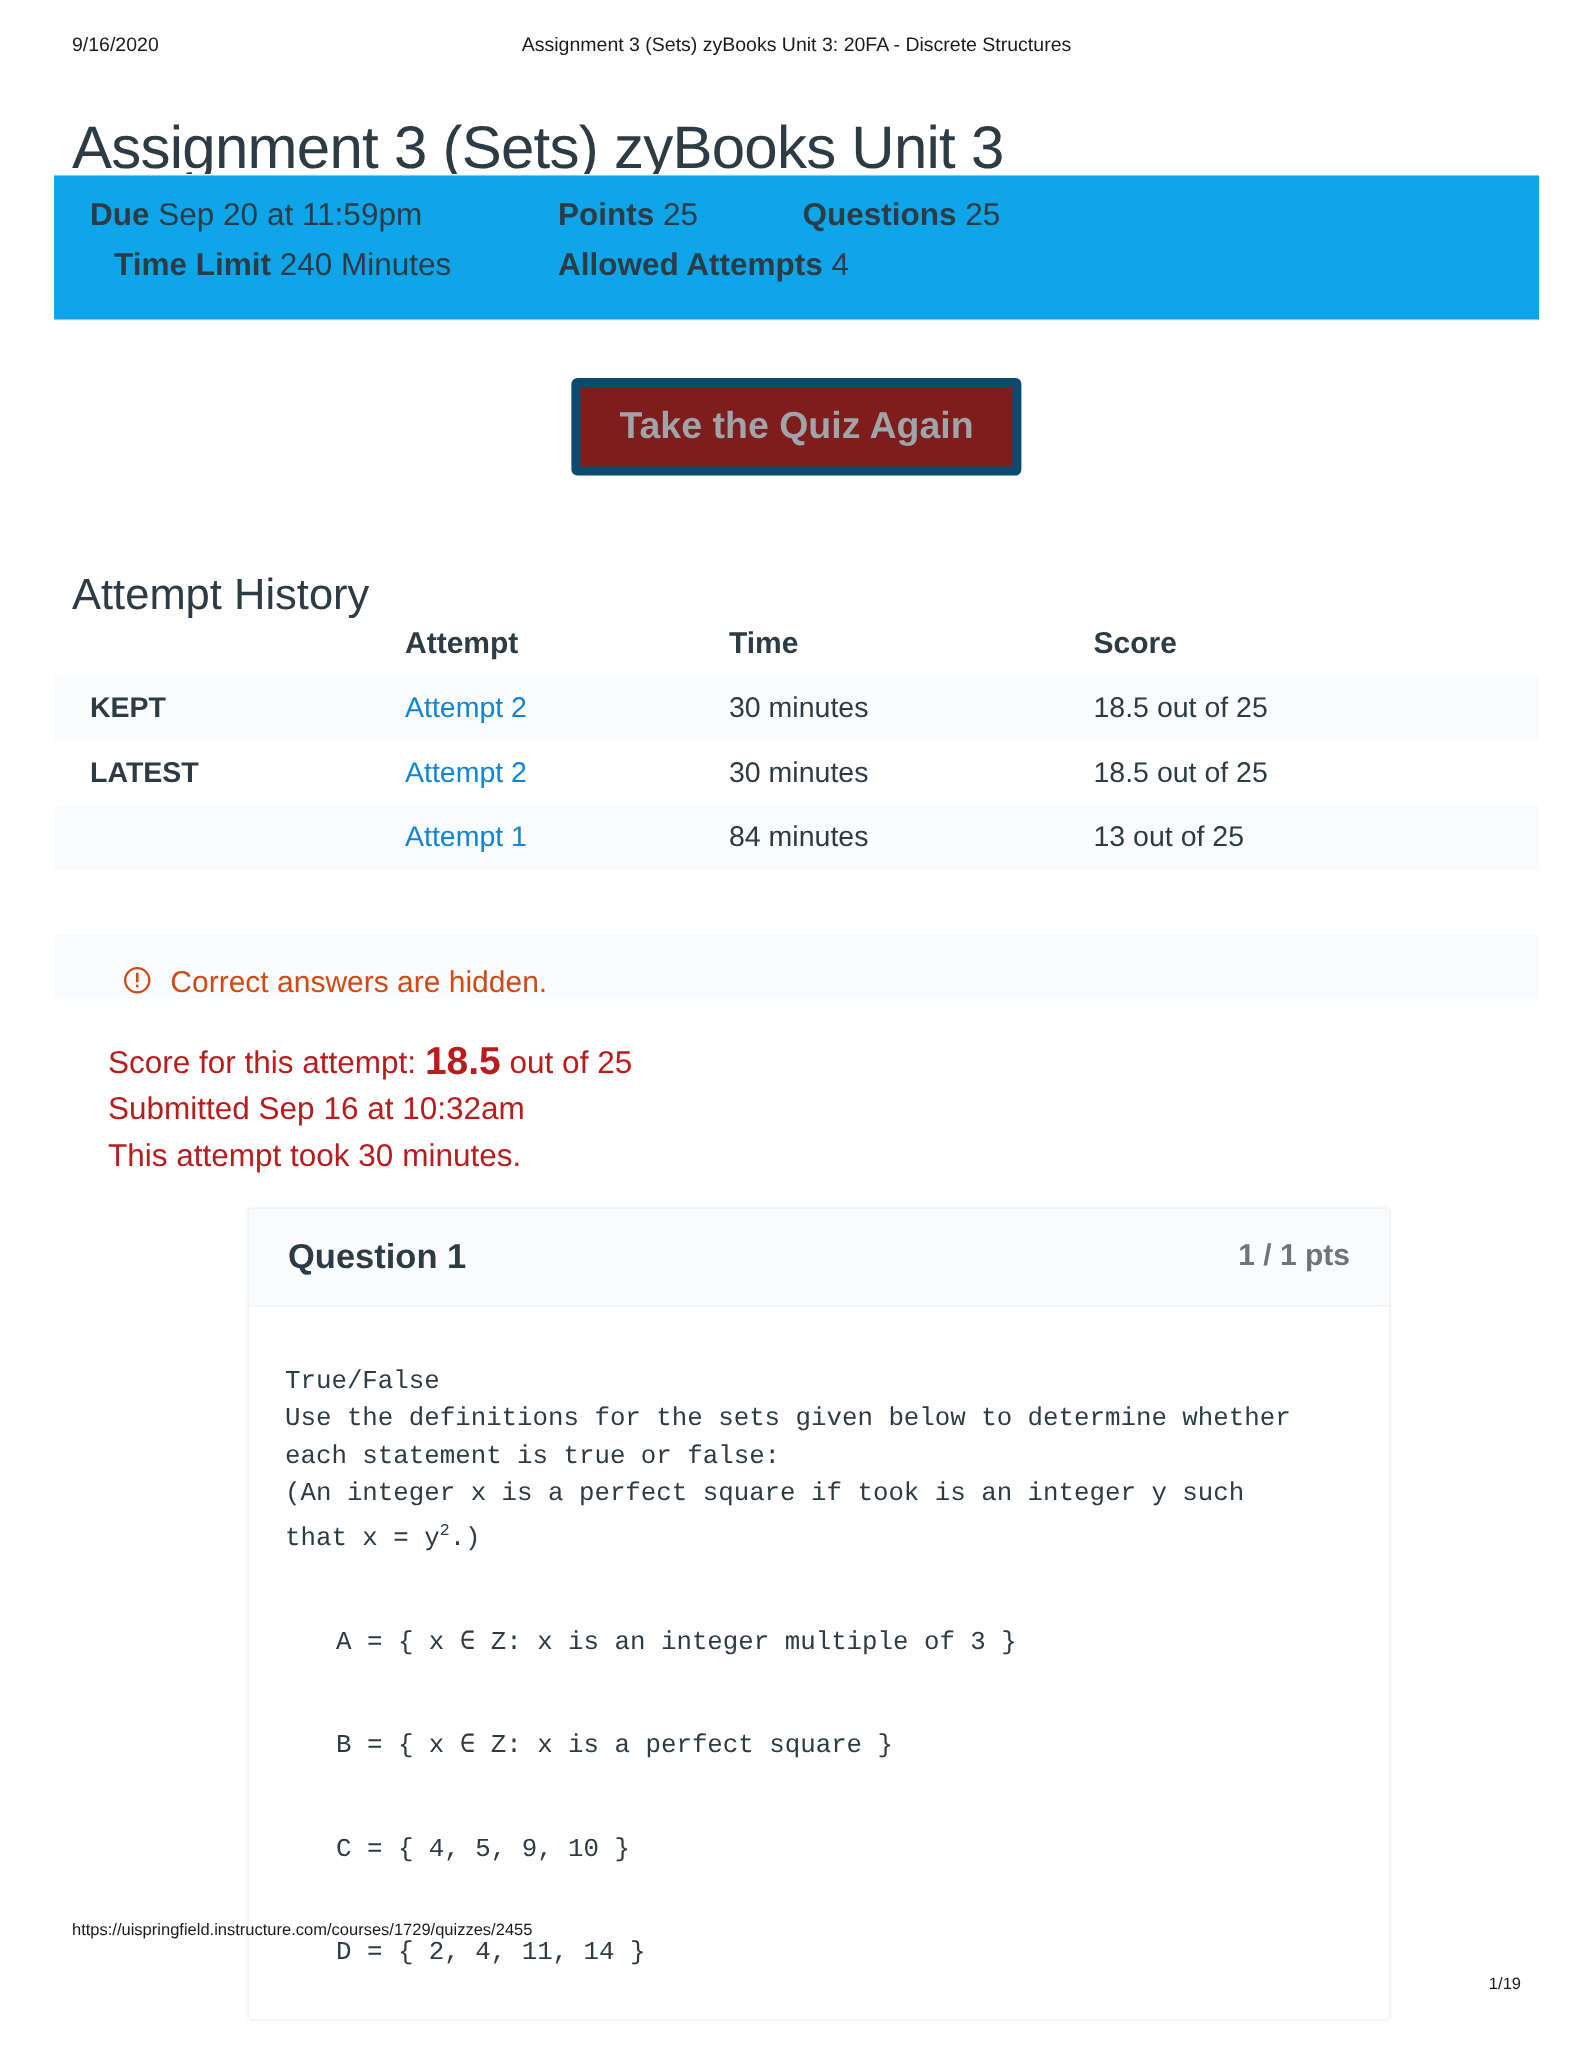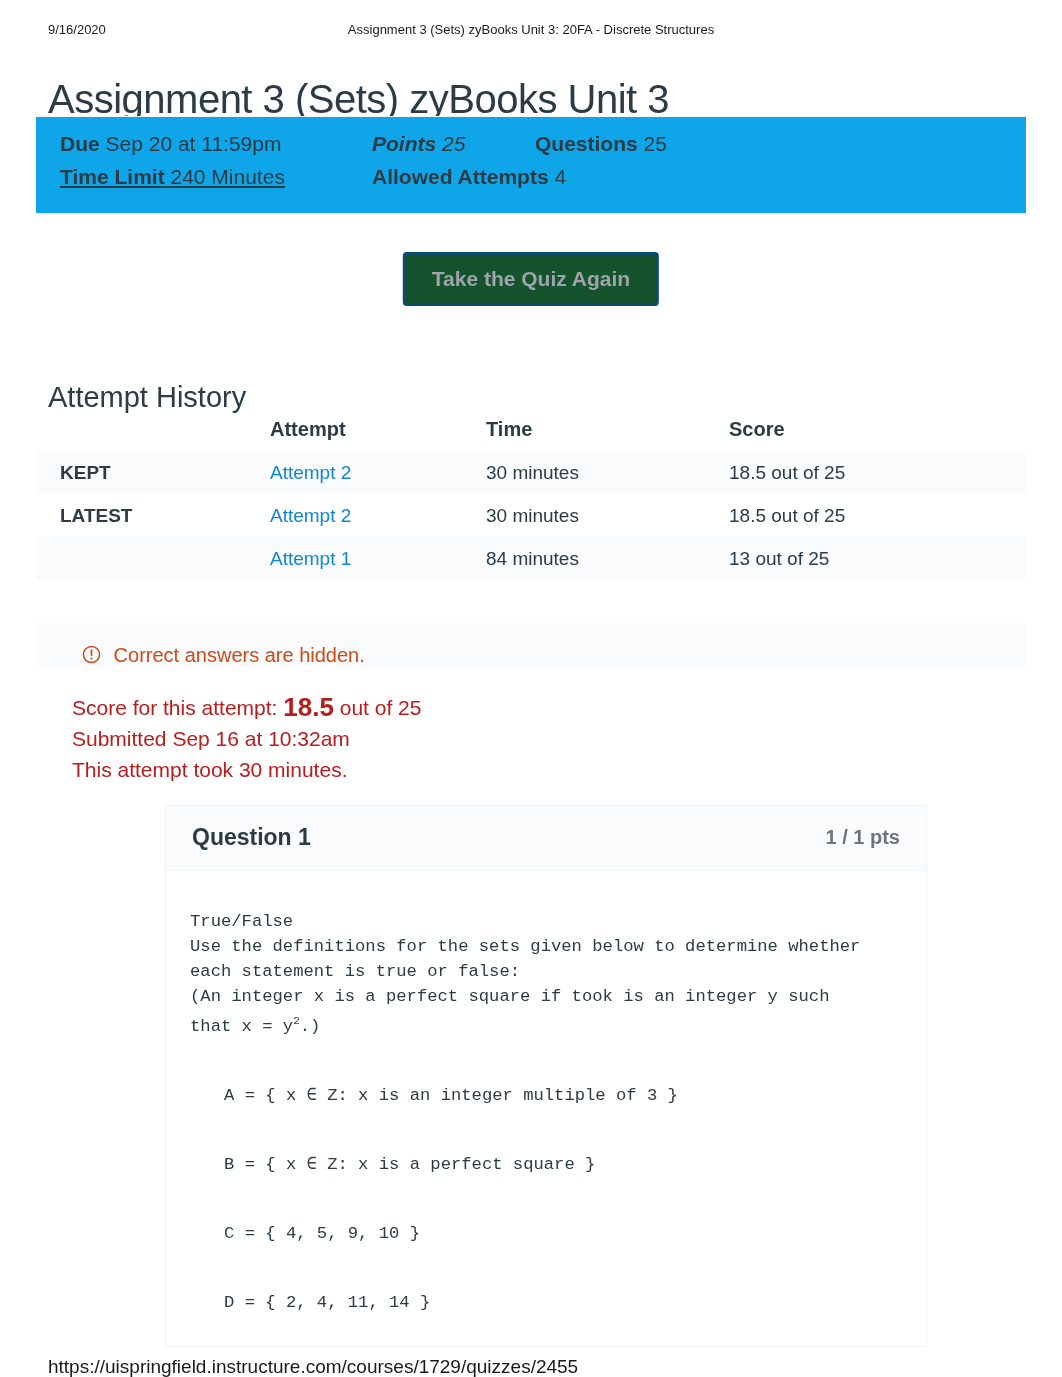--- a/index.html
+++ b/index.html
@@ -75,44 +75,44 @@
   }
   .meta-row.r1 { top: 15px; }
   .meta-row.r2 { top: 48px; }
   .meta-cell {
     position: absolute;
     top: 0;
     white-space: nowrap;
   }
   .meta-cell b { font-weight: bold; }
   .mc-due       { left: 0px; }
-  .mc-points    { left: 312px; font-style: italic; }
+  .mc-points    { left: 312px; }
   .mc-questions { left: 475px; }
-  .mc-timelimit { left: 0px; text-decoration: underline; }
+  .mc-timelimit { left: 16px; }
   .mc-attempts  { left: 312px; }
 
   
   .retake-wrap {
     position: absolute;
     left: 0;
     top: 252px;
     width: 1062px;
     height: 58px;
   }
   .retake-btn {
     position: absolute;
     left: 50%;
     transform: translateX(-50%);
     top: 0;
     padding: 12px 26px;
-    border: 3px solid #0c4a6e;
+    border: 6px solid #0c4a6e;
     border-radius: 4px;
-    background: #14532d;
+    background: #7f1d1d;
     color: #9ea4a8;
-    font-size: 21px;
+    font-size: 25px;
     font-weight: bold;
     white-space: nowrap;
     box-shadow: 0 1px 2px rgba(0,0,0,0.02);
   }
 
   
   .section-title {
     position: absolute;
     left: 48px;
     top: 357px;
@@ -245,24 +245,24 @@
     color: #2d3b45;
     margin-left: 34px;
     margin-top: 44px;
     white-space: pre;
   }
 
   
   .print-footer {
     position: absolute;
     left: 0;
-    top: 1356px;
+    top: 1281px;
     width: 1062px;
     height: 20px;
-    font-size: 19px;
+    font-size: 11px;
     color: #1a1a1a;
   }
   .print-footer .pf-url {
     position: absolute;
     left: 48px;
     top: 0;
     white-space: nowrap;
   }
   .print-footer .pf-page {
     position: absolute;

